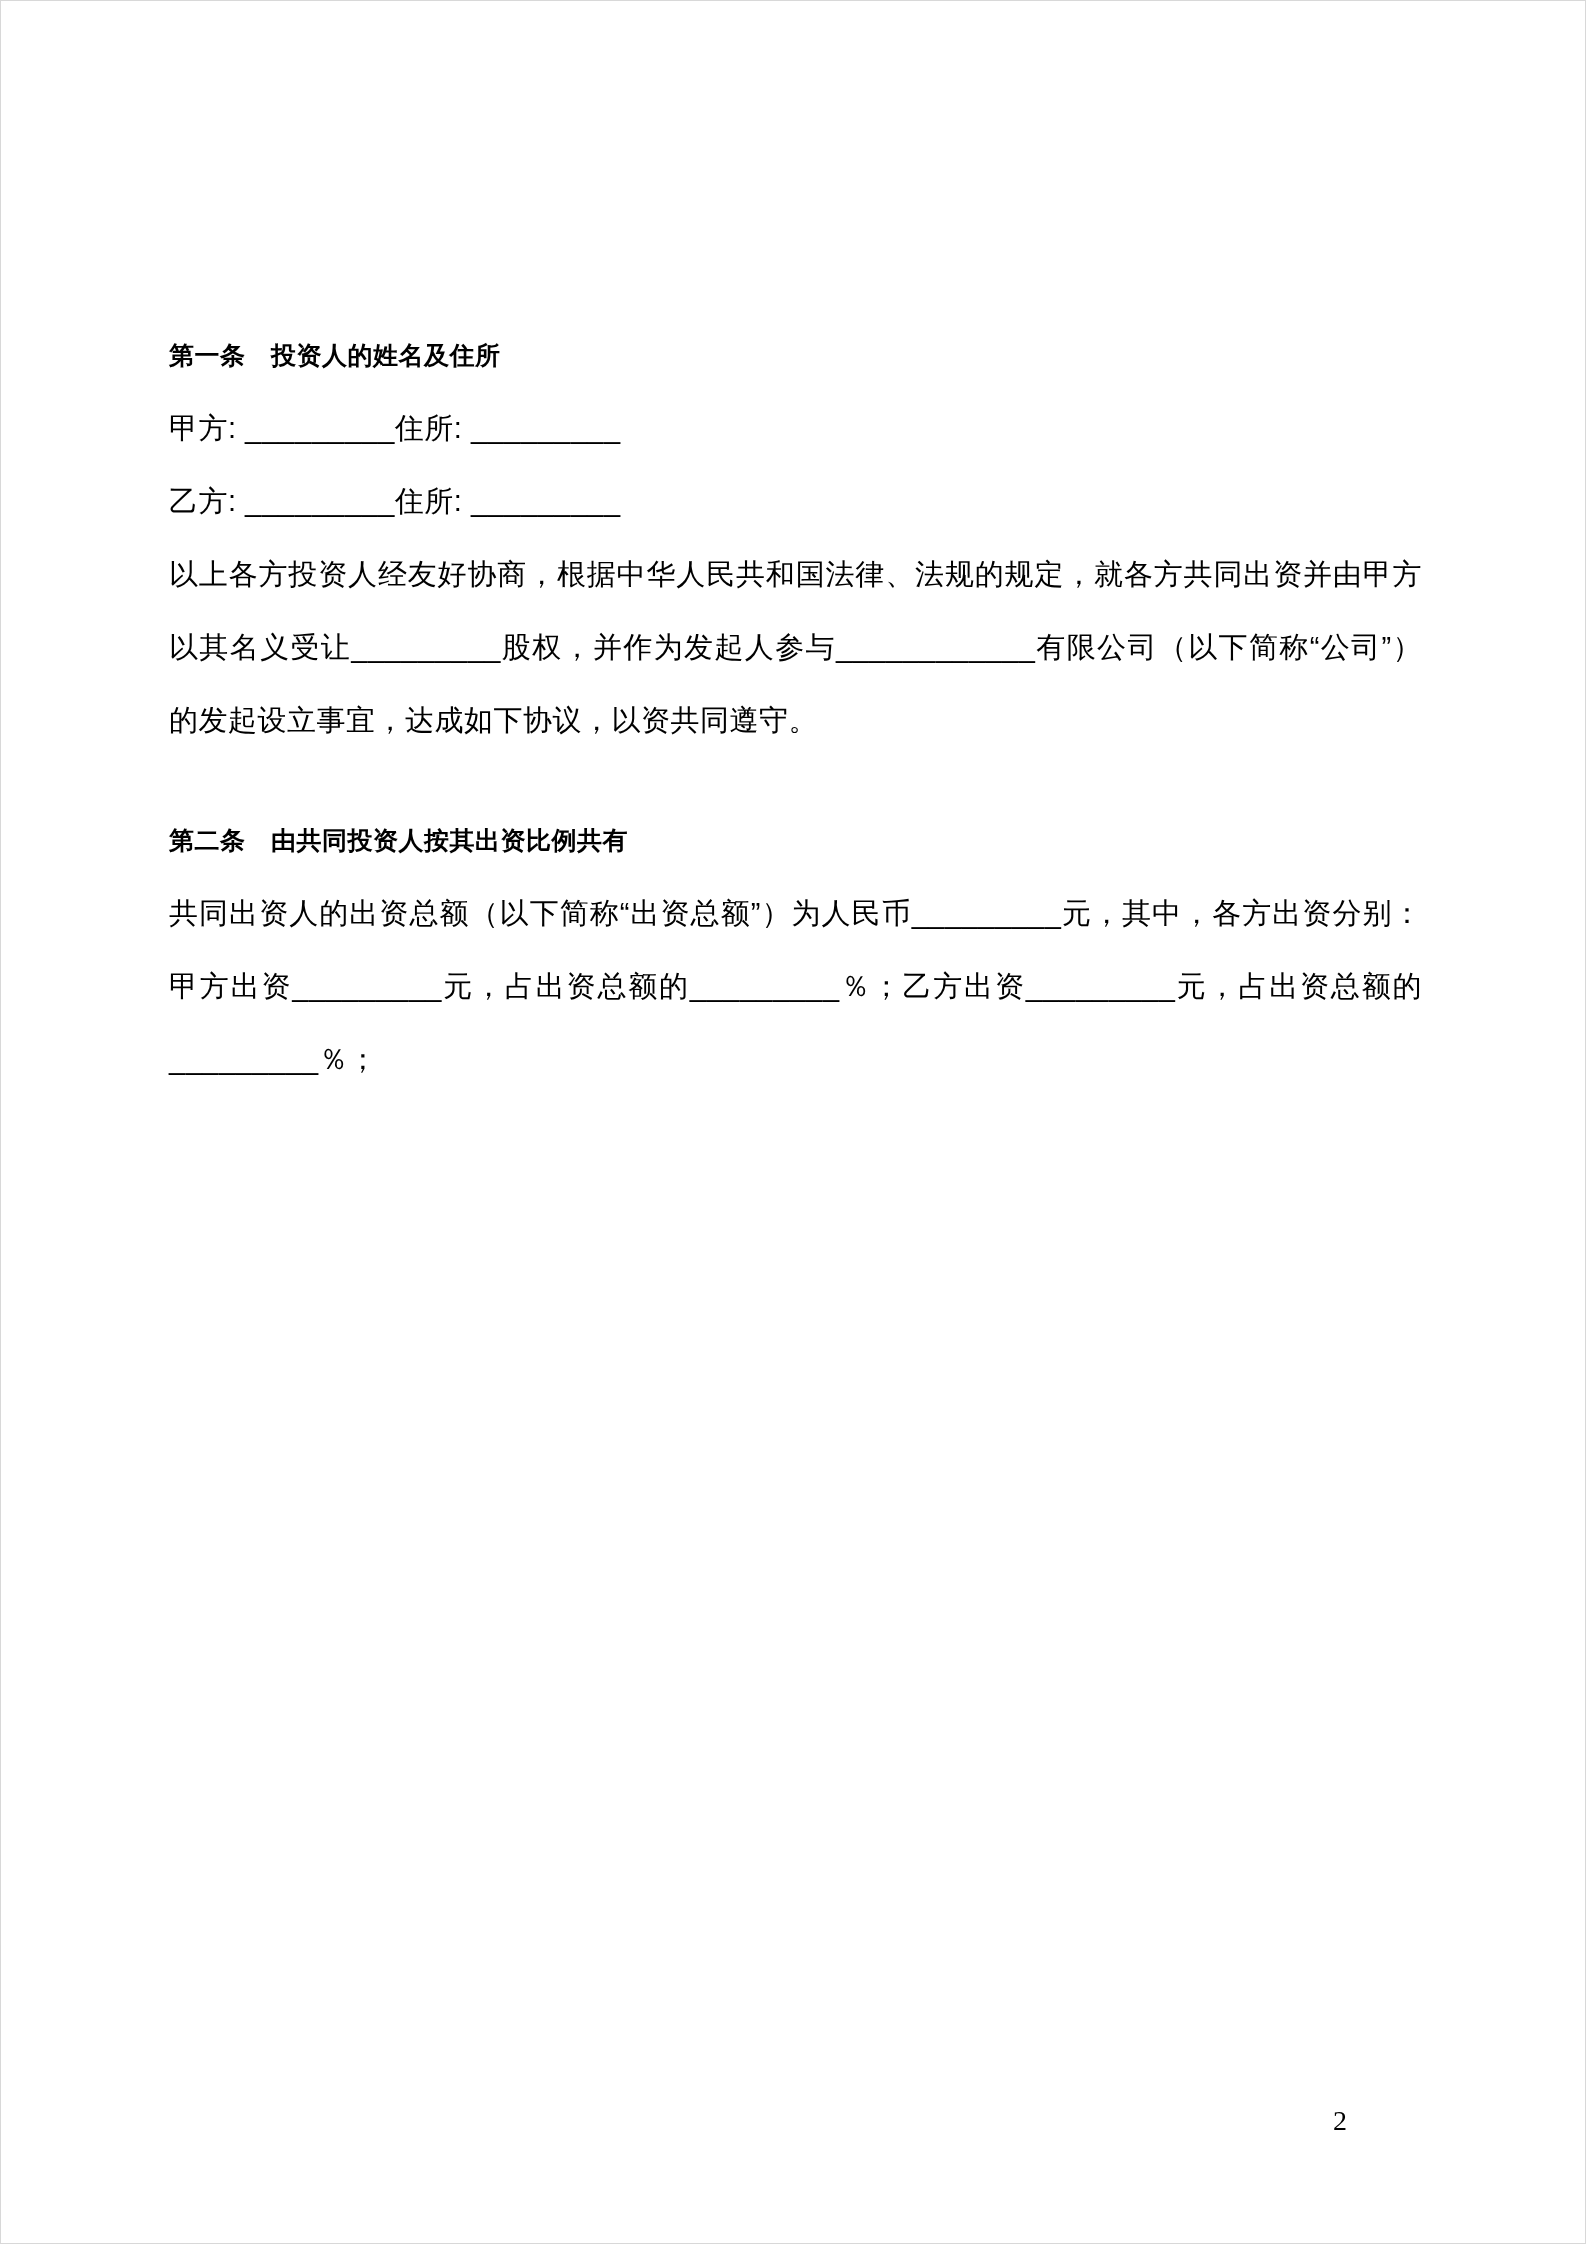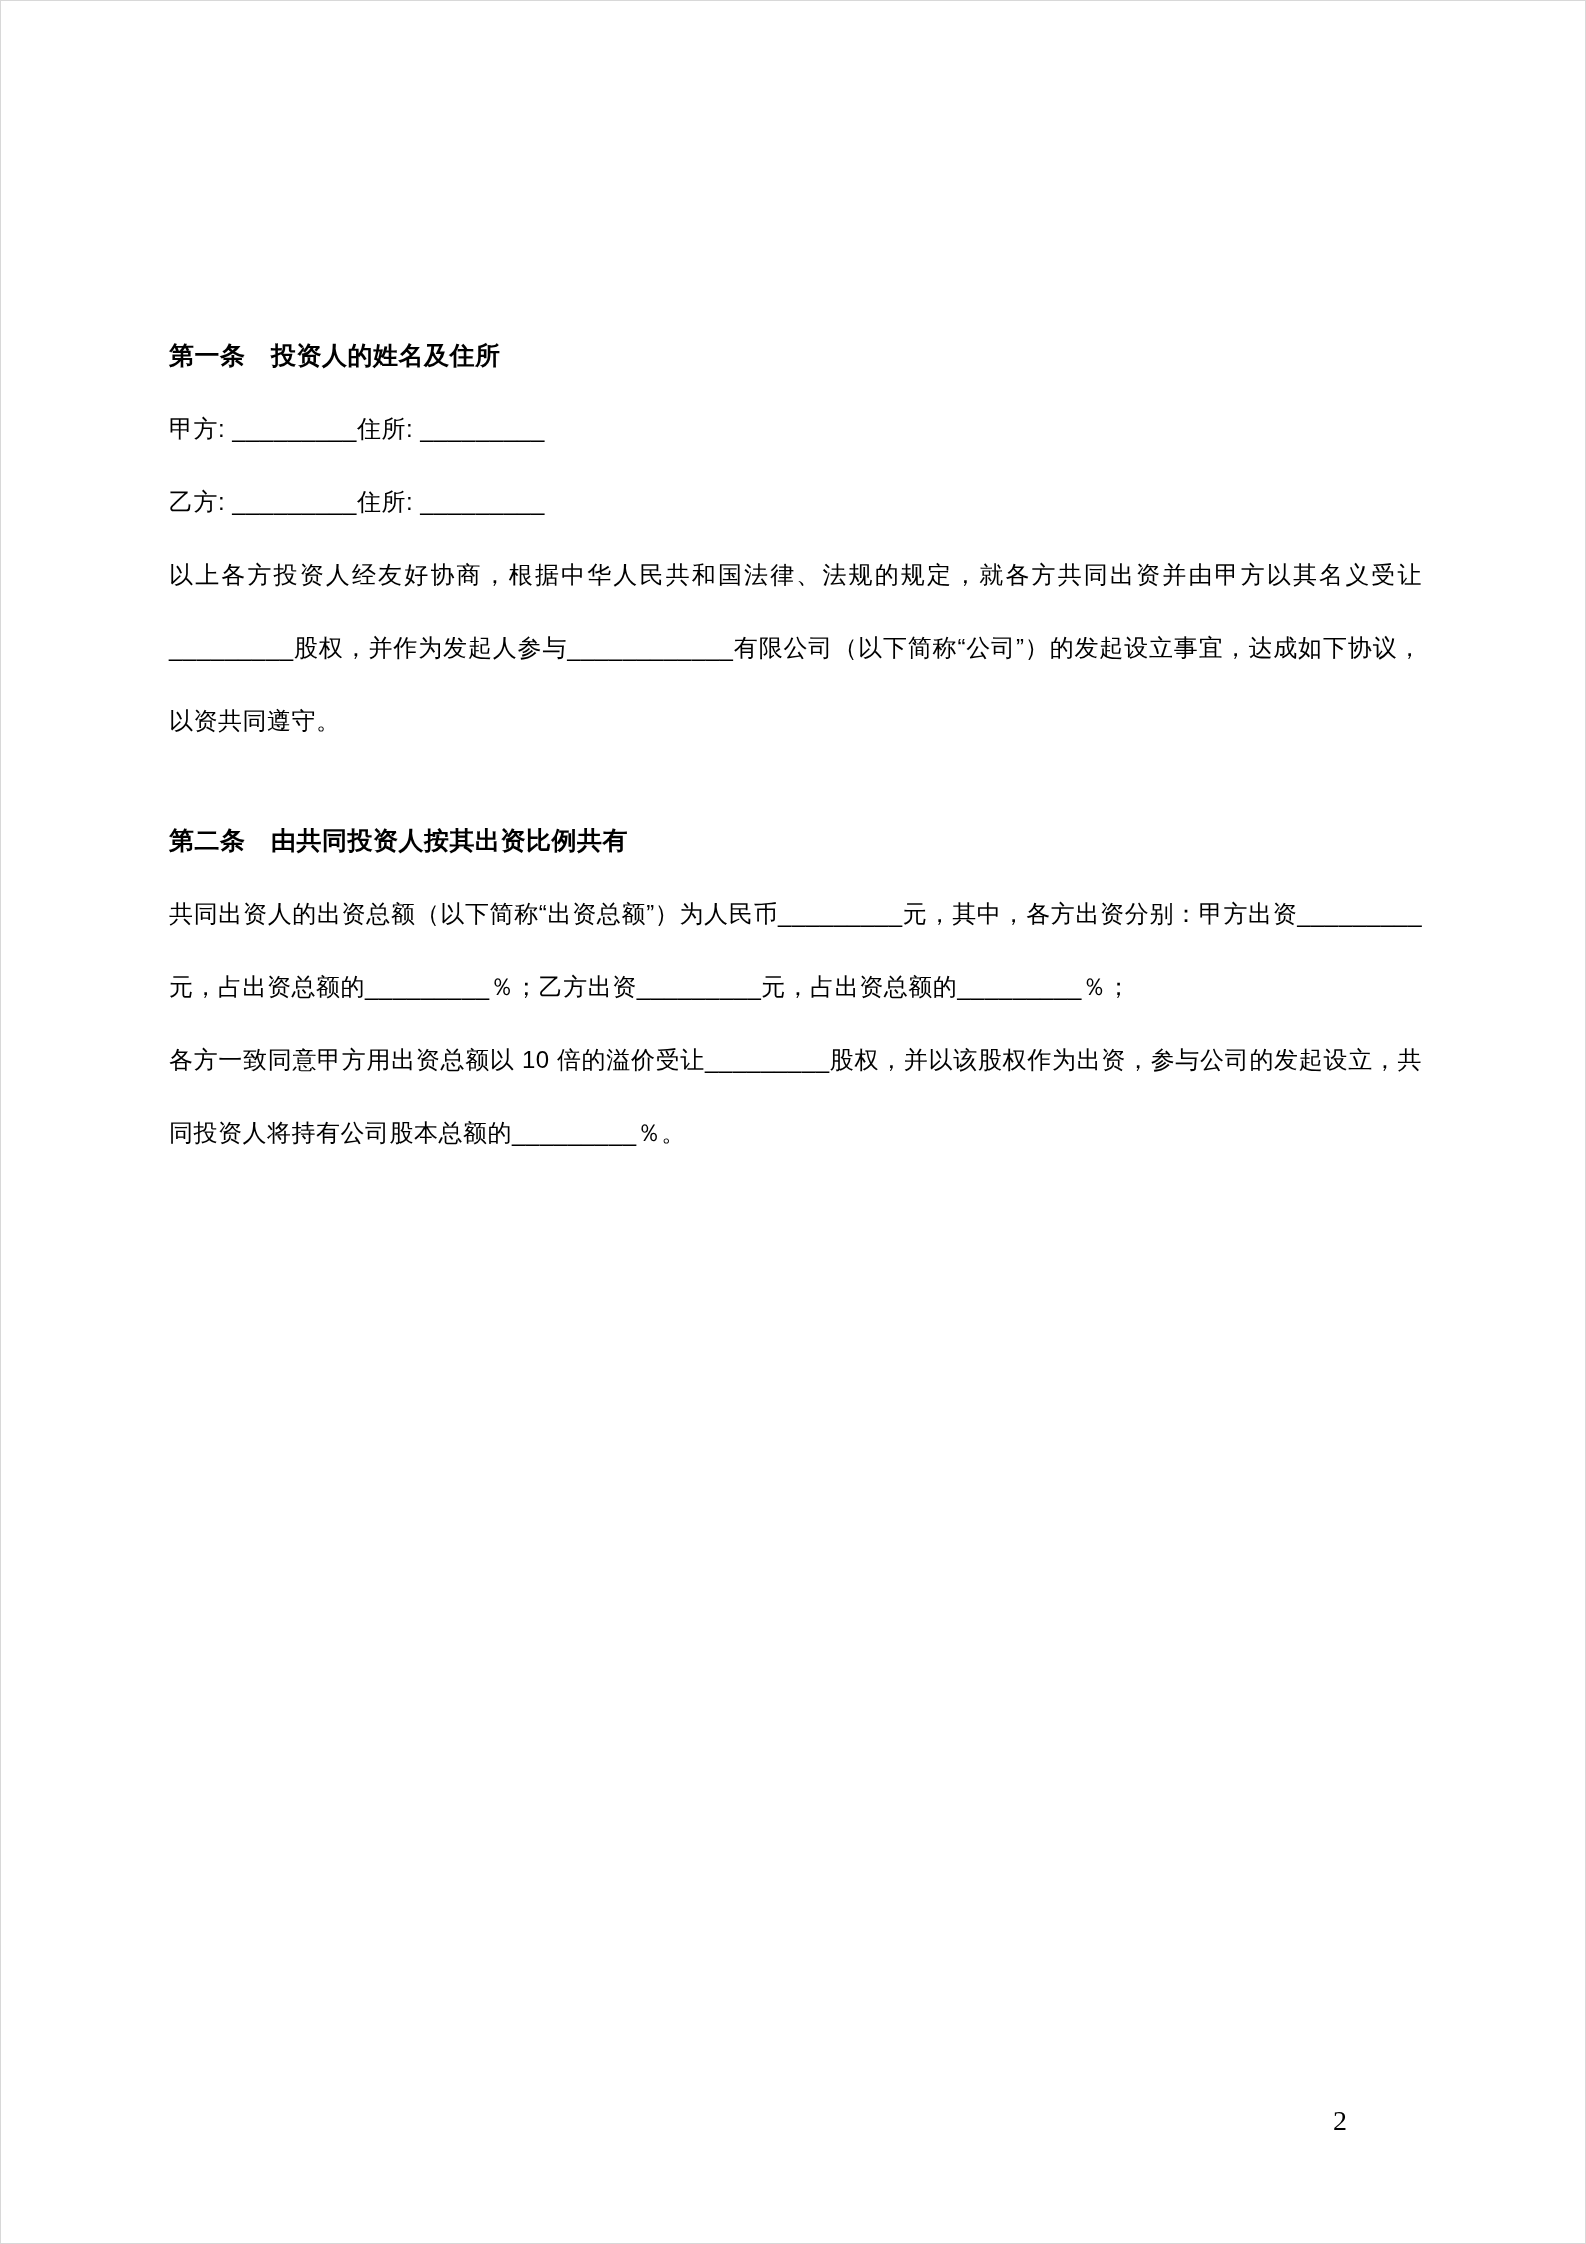--- a/index.html
+++ b/index.html
@@ -31,21 +31,21 @@
     margin: 0;
     font-size: 25px;
     line-height: 73px;
     font-weight: bold;
     text-align: left;
     letter-spacing: 0.5px;
     white-space: pre-wrap;
   }
   .content p {
     margin: 0;
-    font-size: 24px;
+    font-size: 29px;
     line-height: 73px;
     font-weight: normal;
     text-align: justify;
     letter-spacing: 0.5px;
     white-space: pre-wrap;
   }
   .page-number {
     position: absolute;
     left: 1332px;
     top: 2100px;
@@ -64,20 +64,19 @@
     <section>
       <h2>第一条　投资人的姓名及住所</h2>
       <p>甲方: _________住所: _________</p>
       <p>乙方: _________住所: _________</p>
       <p>以上各方投资人经友好协商，根据中华人民共和国法律、法规的规定，就各方共同出资并由甲方以其名义受让_________股权，并作为发起人参与____________有限公司（以下简称“公司”）的发起设立事宜，达成如下协议，以资共同遵守。</p>
     </section>
 
     <section>
       <h2>第二条　由共同投资人按其出资比例共有</h2>
       <p>共同出资人的出资总额（以下简称“出资总额”）为人民币_________元，其中，各方出资分别：甲方出资_________元，占出资总额的_________％；乙方出资_________元，占出资总额的_________％；</p>
-      <p>各方一致同意甲方用出资总额以 10 倍的溢价受让_________股权，并以该股权作为出资，参与公司的发起设立，共同投资人将持有公司股本总额的_________％。</p>
     </section>
 
 
   </div>
 
   <div class="page-number">2</div>
 </div>
 
 </body></html>

